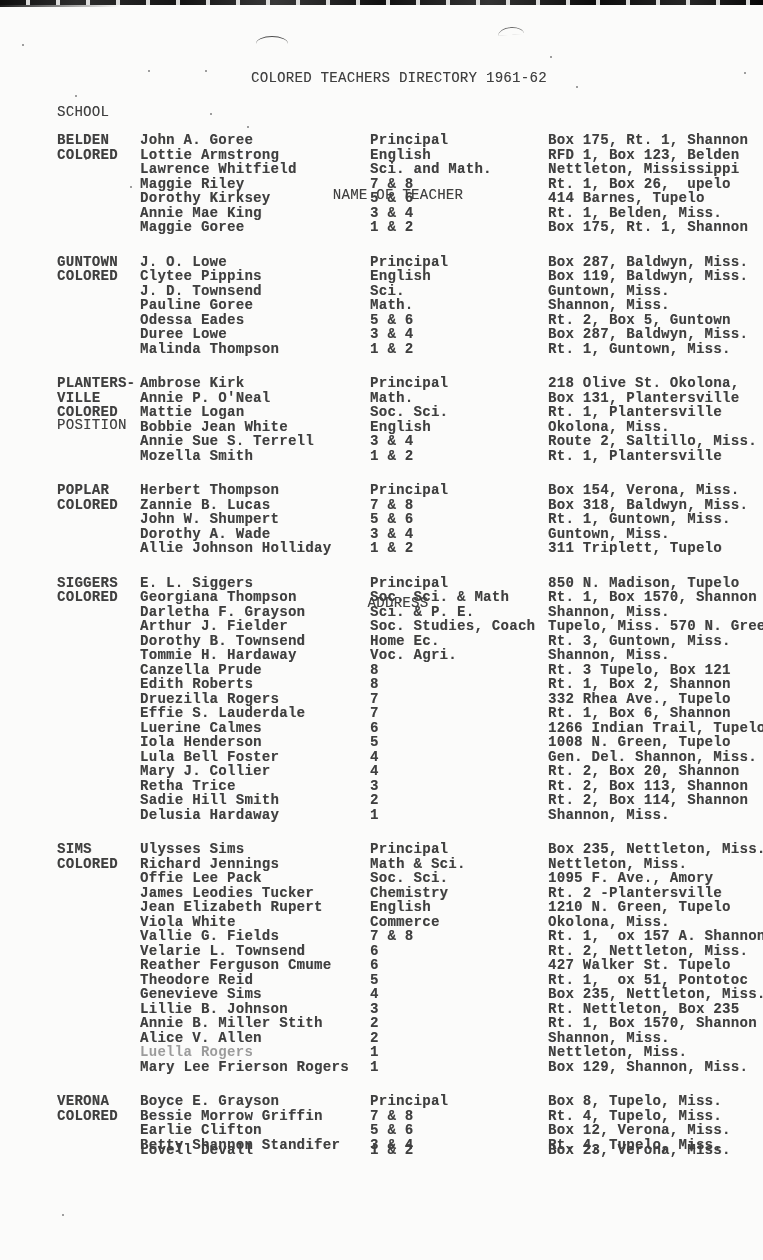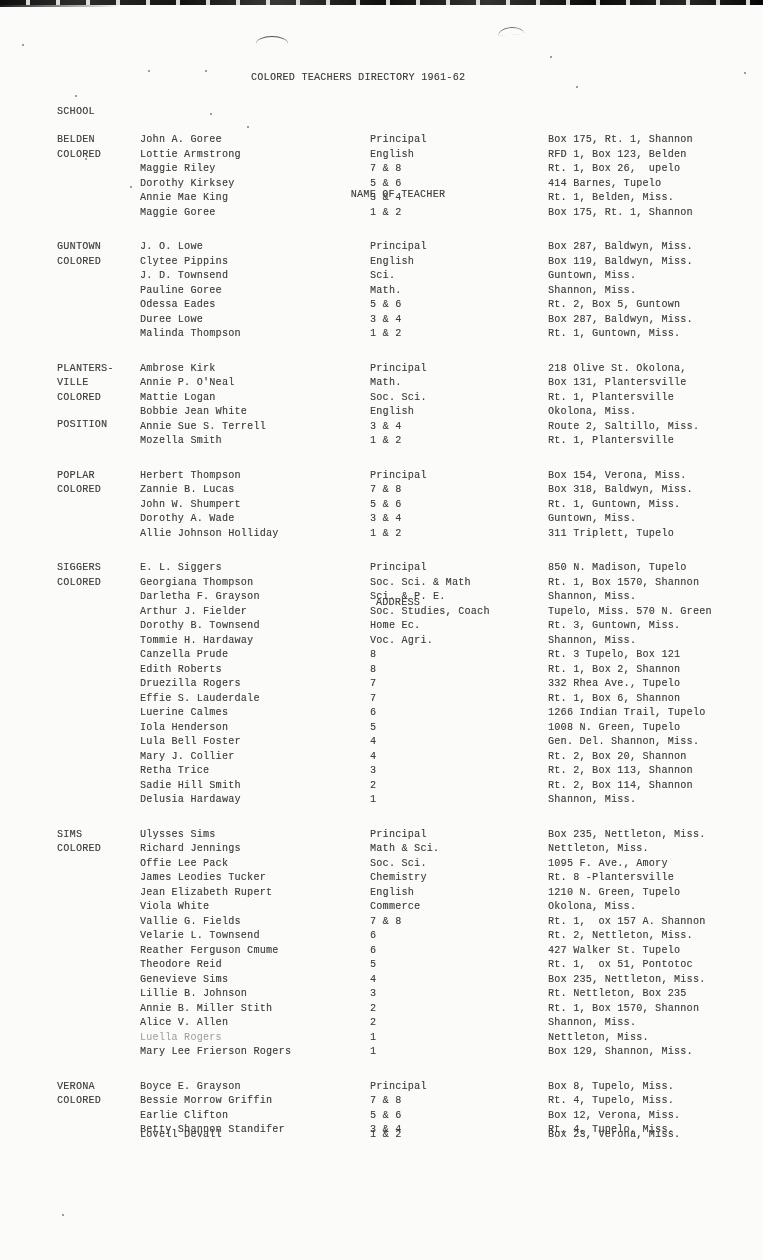--- a/index.html
+++ b/index.html
@@ -8,21 +8,21 @@
     --paper: #fbfbfa;
   }
   html, body { margin: 0; padding: 0; background: #ffffff; }
   .page {
     position: relative;
     width: 763px;
     height: 1260px;
     background: var(--paper);
     overflow: hidden;
     font-family: "Liberation Mono", "DejaVu Sans Mono", monospace;
-    font-size: 10px;
+    font-size: 14px;
     line-height: 14.5px;
     letter-spacing: 0.3px;
     color: var(--ink);
     text-shadow: 0.3px 0.3px 0.5px rgba(70,70,70,0.45);
   }
   
   .scan-bar {
     position: absolute; top: 0; left: 0; right: 0; height: 5px;
     background-image:
       repeating-linear-gradient(90deg, rgba(251,251,250,0) 0 26px, rgba(251,251,250,0.85) 26px 30px),
@@ -41,21 +41,21 @@
   .arc1 { top: 36px; left: 256px; width: 32px; }
   .arc2 { top: 27px; left: 498px; width: 26px; transform: rotate(-4deg); opacity: .8; }
   
   .speck { position: absolute; background: #555; border-radius: 50%; width: 2px; height: 2px; opacity: .75; }
   .title { position: absolute; top: 71px; left: 251px; white-space: pre; }
   .headers { position: absolute; top: 105px; left: 57px; right: 24px; display: flex; flex-direction: column; }
   .h-school { flex: 0 0 83px; }
   .h-name   { flex: 0 0 230px; text-align: center; }
   .h-pos    { flex: 0 0 178px; }
   .h-addr   { flex: 1; text-align: center; }
-  .body-area { position: absolute; top: 133px; left: 57px; right: 17px; }
+  .body-area { position: absolute; top: 133px; left: 57px; right: 17px; font-weight: bold; }
   .section { display: flex; margin-bottom: 20px; }
   .c-school { flex: 0 0 83px; white-space: pre; }
   .rows { flex: 1; min-width: 0; }
   .row { display: flex; }
   .row.overlap { margin-top: -9.5px; }
   .c-name { flex: 0 0 230px; white-space: pre; }
   .c-pos  { flex: 0 0 178px; white-space: pre; }
   .c-addr { flex: 1; white-space: pre; }
   .faded { color: var(--ink-faded); text-shadow: none; }
 </style>
@@ -100,20 +100,25 @@
       <span class="c-pos">Principal</span>
       <span class="c-addr">Box 175, Rt. 1, Shannon</span>
     </div>
 
     <div class="row">
       <span class="c-name">Lottie Armstrong</span>
       <span class="c-pos">English</span>
       <span class="c-addr">RFD 1, Box 123, Belden</span>
     </div>
 
+    <div class="row">
+      <span class="c-name">Lawrence Whitfield</span>
+      <span class="c-pos">Sci. and Math.</span>
+      <span class="c-addr">Nettleton, Mississippi</span>
+    </div>
 
     <div class="row">
       <span class="c-name">Maggie Riley</span>
       <span class="c-pos">7 &amp; 8</span>
       <span class="c-addr">Rt. 1, Box 26,  upelo</span>
     </div>
 
     <div class="row">
       <span class="c-name">Dorothy Kirksey</span>
       <span class="c-pos">5 &amp; 6</span>
@@ -382,21 +387,21 @@
 
     <div class="row">
       <span class="c-name">Offie Lee Pack</span>
       <span class="c-pos">Soc. Sci.</span>
       <span class="c-addr">1095 F. Ave., Amory</span>
     </div>
 
     <div class="row">
       <span class="c-name">James Leodies Tucker</span>
       <span class="c-pos">Chemistry</span>
-      <span class="c-addr">Rt. 8 -Plantersville</span>
+      <span class="c-addr">Rt. 2 -Plantersville</span>
     </div>
 
     <div class="row">
       <span class="c-name">Jean Elizabeth Rupert</span>
       <span class="c-pos">English</span>
       <span class="c-addr">1210 N. Green, Tupelo</span>
     </div>
 
     <div class="row">
       <span class="c-name">Viola White</span>

